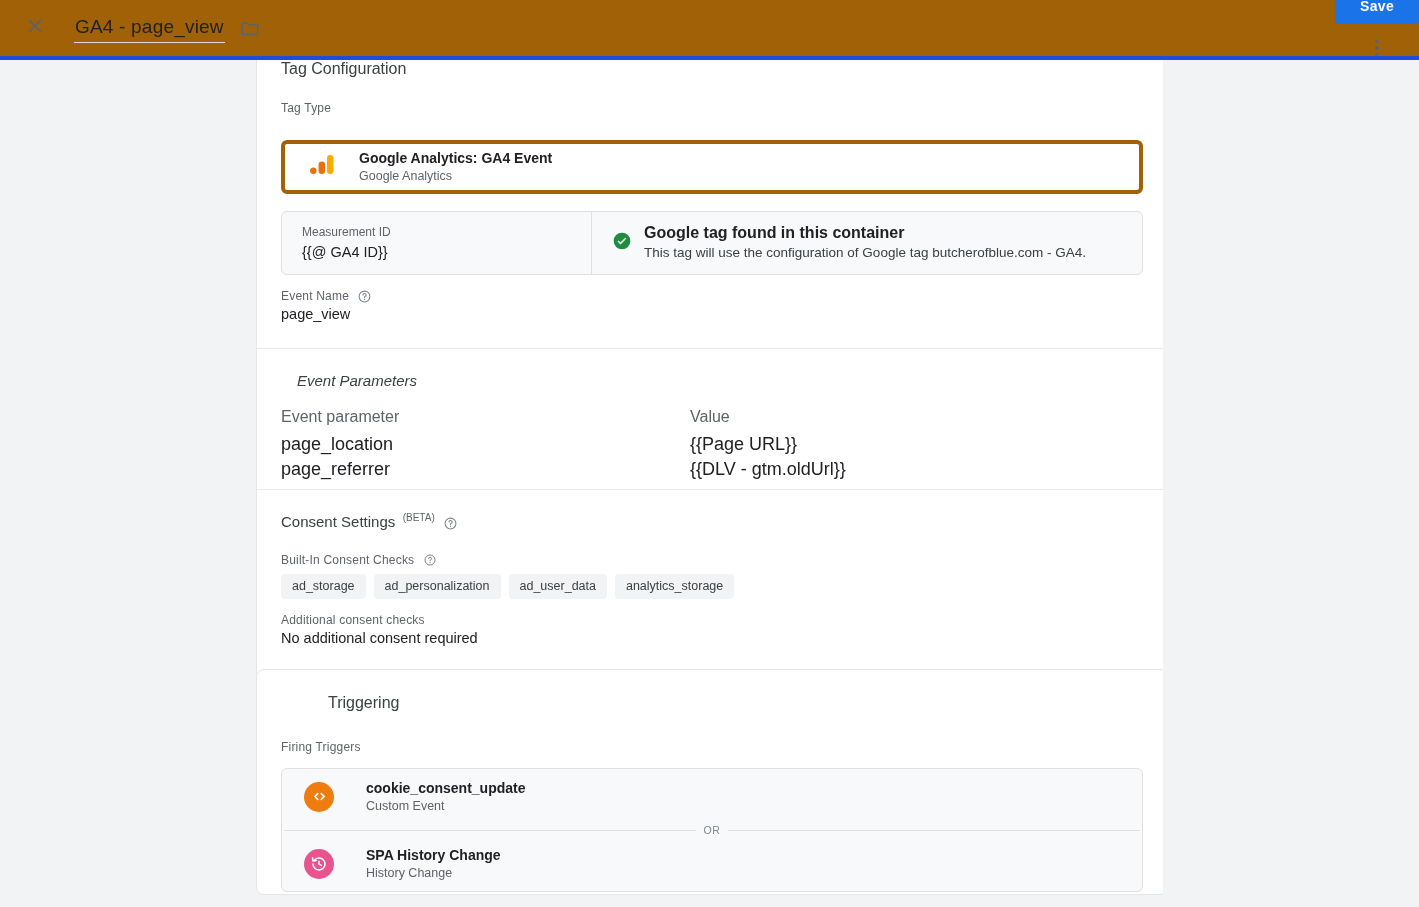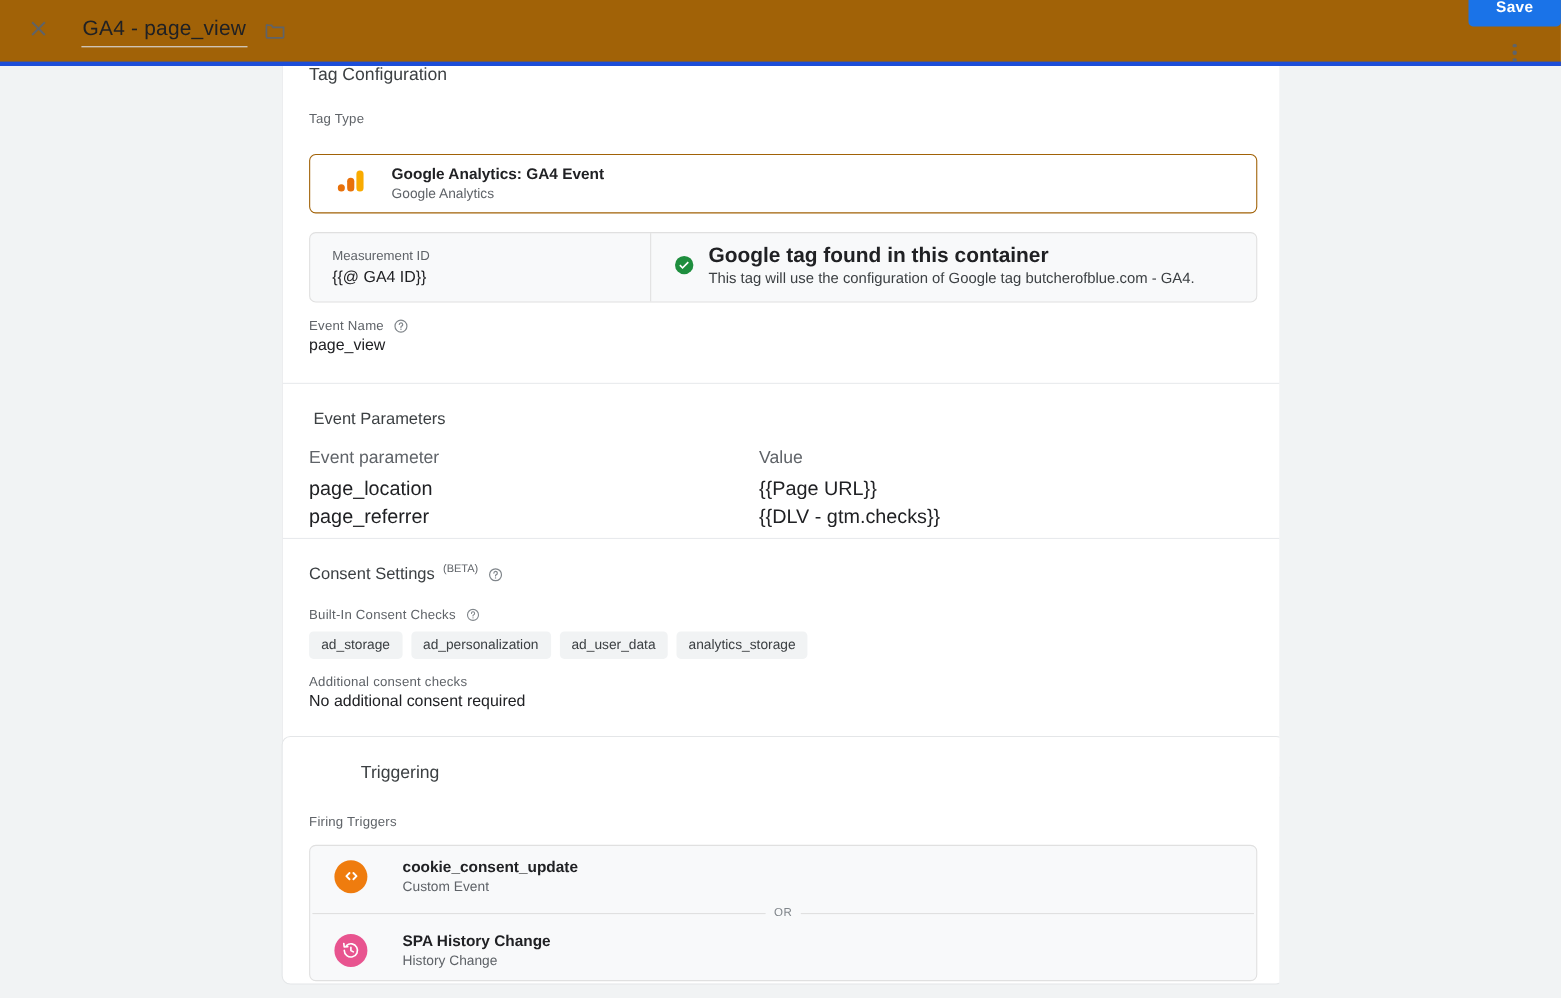--- a/index.html
+++ b/index.html
@@ -128,21 +128,21 @@
 
   .divider {
     height: 1px;
     background: #e8eaed;
     width: 100%;
   }
 
   
   .tagtype-box {
     margin: 0 24px;
-    border: 1px solid #a16207;
+    border: 4px solid #a16207;
     border-radius: 6px;
     height: 54px;
     display: flex;
     align-items: center;
     padding-left: 24px;
     gap: 24px;
     cursor: pointer;
     background: #fff;
   }
   .tt-name { font-size: 14px; font-weight: bold; color: #202124; line-height: 19px; }
@@ -165,21 +165,21 @@
   }
   .mb-label { font-size: 12px; color: #5f6368; line-height: 18px; }
   .mb-value { font-size: 14.5px; color: #202124; line-height: 22px; }
   .measure-right {
     flex: 1;
     display: flex;
     align-items: center;
     gap: 12px;
     padding-left: 20px;
   }
-  .ok-title { font-size: 19px; font-weight: bold; color: #202124; line-height: 19px; }
+  .ok-title { font-size: 16px; font-weight: bold; color: #202124; line-height: 19px; }
   .ok-desc  { font-size: 13.5px; color: #3c4043; line-height: 21px; }
 
   .param-table { width: 100%; border-collapse: collapse; }
   .param-table th {
     text-align: left;
     font-size: 16px;
     font-weight: normal;
     color: #5f6368;
     padding-bottom: 6px;
   }
@@ -340,40 +340,40 @@
               <circle cx="12" cy="17.3" r="1.2" fill="#80868b" stroke="none"></circle>
             </svg>
           </span>
         </div>
         <div style="font-size:14.5px; color:#202124; margin-top:3px;">page_view</div>
       </div>
     </div>
 
     <div class="divider" style="position:absolute; top:336px; left:0;"></div>
 
-    <div style="position:absolute; top:360px; left:28px;">
+    <div style="position:absolute; top:360px; left:40px;font-style:italic;">
       <div style="font-size:15px; color:#3c4043;">Event Parameters</div>
     </div>
 
     <div style="position:absolute; top:396px; left:0; width:100%;">
       <table class="param-table">
         <thead>
           <tr>
             <th class="col1">Event parameter</th>
             <th>Value</th>
           </tr>
         </thead>
         <tbody>
           <tr>
             <td class="col1">page_location</td>
             <td>{{Page URL}}</td>
           </tr>
           <tr>
             <td class="col1">page_referrer</td>
-            <td>{{DLV - gtm.checks}}</td>
+            <td>{{DLV - gtm.oldUrl}}</td>
           </tr>
         </tbody>
       </table>
     </div>
 
     <div class="divider" style="position:absolute; top:477px; left:0;"></div>
 
     <div style="position:absolute; top:500px; left:24px;">
       <div>
         <span style="font-size:15px; color:#3c4043;">Consent Settings</span>

